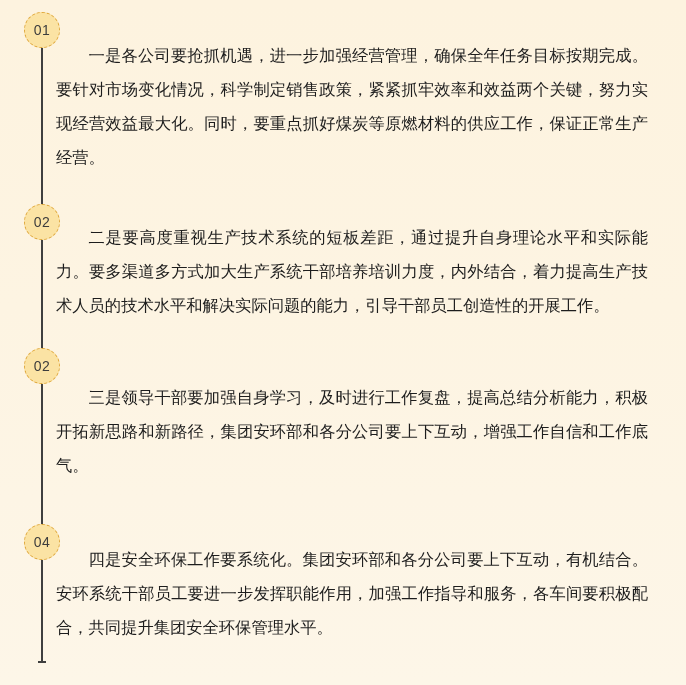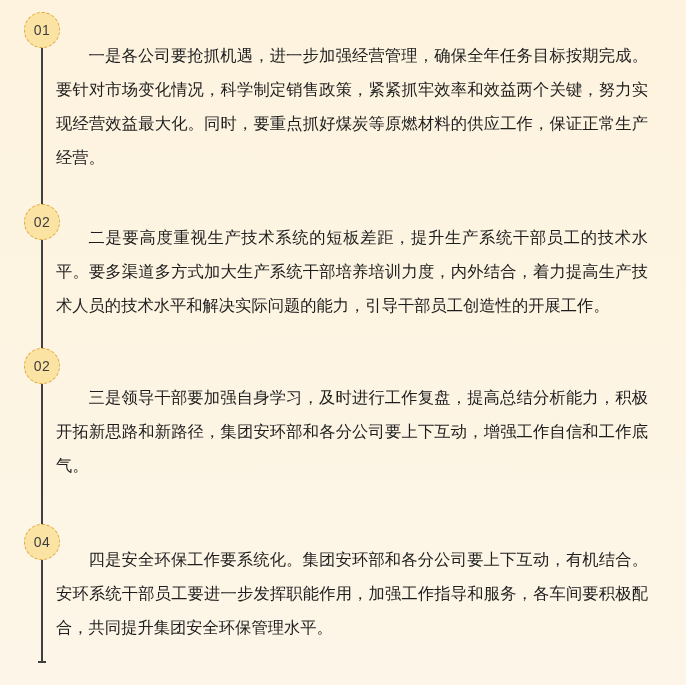--- a/index.html
+++ b/index.html
@@ -106,21 +106,21 @@
 
   <div class="items">
 
     <div class="item item-1">
       <div class="badge">01</div>
       <p class="para">一是各公司要抢抓机遇，进一步加强经营管理，确保全年任务目标按期完成。要针对市场变化情况，科学制定销售政策，紧紧抓牢效率和效益两个关键，努力实现经营效益最大化。同时，要重点抓好煤炭等原燃材料的供应工作，保证正常生产经营。</p>
     </div>
 
     <div class="item item-2">
       <div class="badge">02</div>
-      <p class="para">二是要高度重视生产技术系统的短板差距，提升生产系统干部员工的技术水平。要多渠道多方式加大生产系统干部培养培训力度，内外结合，着力提高生产技术人员的技术水平和解决实际问题的能力，引导干部员工创造性的开展工作。</p>
+      <p class="para">二是要高度重视生产技术系统的短板差距，通过提升自身理论水平和实际能力。要多渠道多方式加大生产系统干部培养培训力度，内外结合，着力提高生产技术人员的技术水平和解决实际问题的能力，引导干部员工创造性的开展工作。</p>
     </div>
 
     <div class="item item-3">
       <div class="badge">02</div>
       <p class="para">三是领导干部要加强自身学习，及时进行工作复盘，提高总结分析能力，积极开拓新思路和新路径，集团安环部和各分公司要上下互动，增强工作自信和工作底气。</p>
     </div>
 
     <div class="item item-4">
       <div class="badge">04</div>
       <p class="para">四是安全环保工作要系统化。集团安环部和各分公司要上下互动，有机结合。安环系统干部员工要进一步发挥职能作用，加强工作指导和服务，各车间要积极配合，共同提升集团安全环保管理水平。</p>

